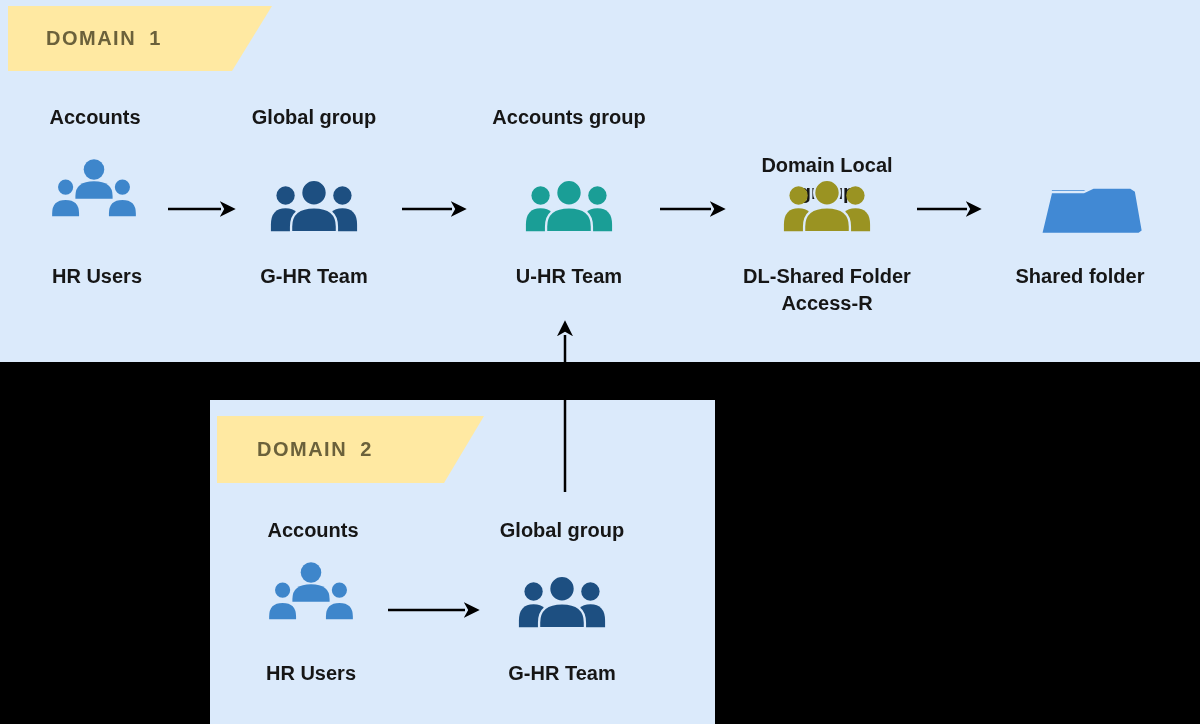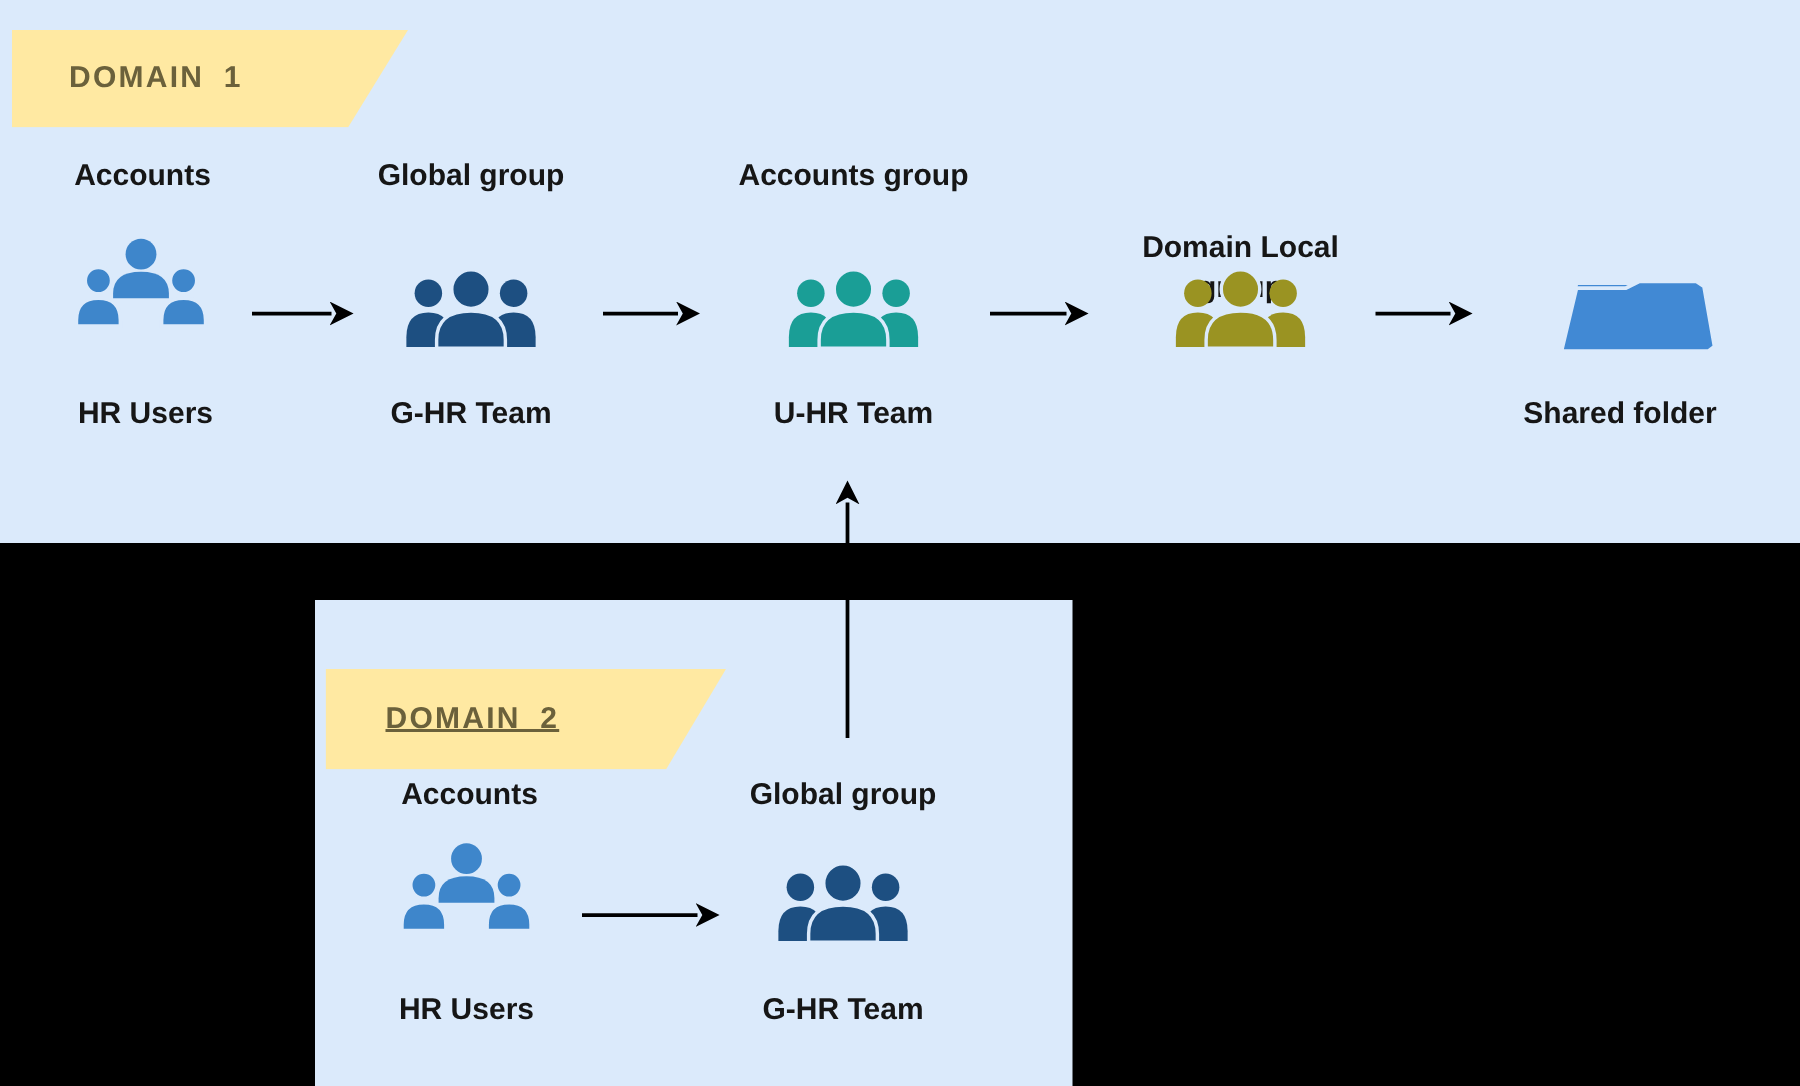--- a/index.html
+++ b/index.html
@@ -11,24 +11,24 @@
   }
   .panel{position:absolute;background:#dbeafb;}
   #domain1-panel{left:0;top:0;width:1200px;height:362px;}
   #domain2-panel{left:210px;top:400px;width:505px;height:324px;}
 
   .banner{
     position:absolute;background:#ffe9a2;
     clip-path:polygon(0 0,100% 0,calc(100% - 40px) 100%,0 100%);
     display:flex;align-items:center;
     color:#6b613b;font-weight:800;font-size:20px;
-    letter-spacing:1.5px;word-spacing:6px;margin-top:14px;
+    letter-spacing:1.5px;word-spacing:6px;
   }
   #banner1{left:8px;top:6px;width:226px;height:65px;padding-left:38px;}
-  #banner2{left:217px;top:432px;width:227px;height:67px;padding-left:40px;text-decoration:underline;}
+  #banner2{left:217px;top:416px;width:227px;height:67px;padding-left:40px;}
 
   .heading,.label{
     position:absolute;transform:translateX(-50%);
     text-align:center;color:#161616;
     font-size:20px;font-weight:600;line-height:27px;white-space:pre-line;
   }
   .heading{top:104px;width:200px;}
   .label{top:263px;width:200px;}
   .heading.w150{width:150px;margin-top:48px;}
   .heading.w172{width:172px;}
@@ -109,20 +109,21 @@
         <path d="M1 57 L1 50 Q1 32 17 32 Q33 32 33 50 L33 57 Z"></path>
         <circle cx="79" cy="18" r="10"></circle>
         <path d="M63 57 L63 50 Q63 32 79 32 Q95 32 95 50 L95 57 Z"></path>
         <g stroke="#dbeafb" stroke-width="2.5">
           <circle cx="48" cy="15" r="14"></circle>
           <path d="M23 58 L23 52 Q23 31 48 31 Q73 31 73 52 L73 58 Z"></path>
         </g>
       </g>
     </svg>
   </div>
+  <div class="label w190" style="left:827px">DL-Shared Folder Access-R</div>
 
   <div class="icon" style="left:1040px;top:187px;width:104px;height:50px">
     <svg viewBox="0 0 104 50">
       <g fill="#4189d4">
         <path d="M2 46 L12 3 L52 3 L42 46 Z"></path>
         <path d="M1 47 L11 5 L44 5 L53 0.6 L91 0.6 L96 4 L103 44 L99 47 Z" stroke="#dbeafb" stroke-width="2.5" stroke-linejoin="round"></path>
       </g>
     </svg>
   </div>
   <div class="label" style="left:1080px">Shared folder</div>

